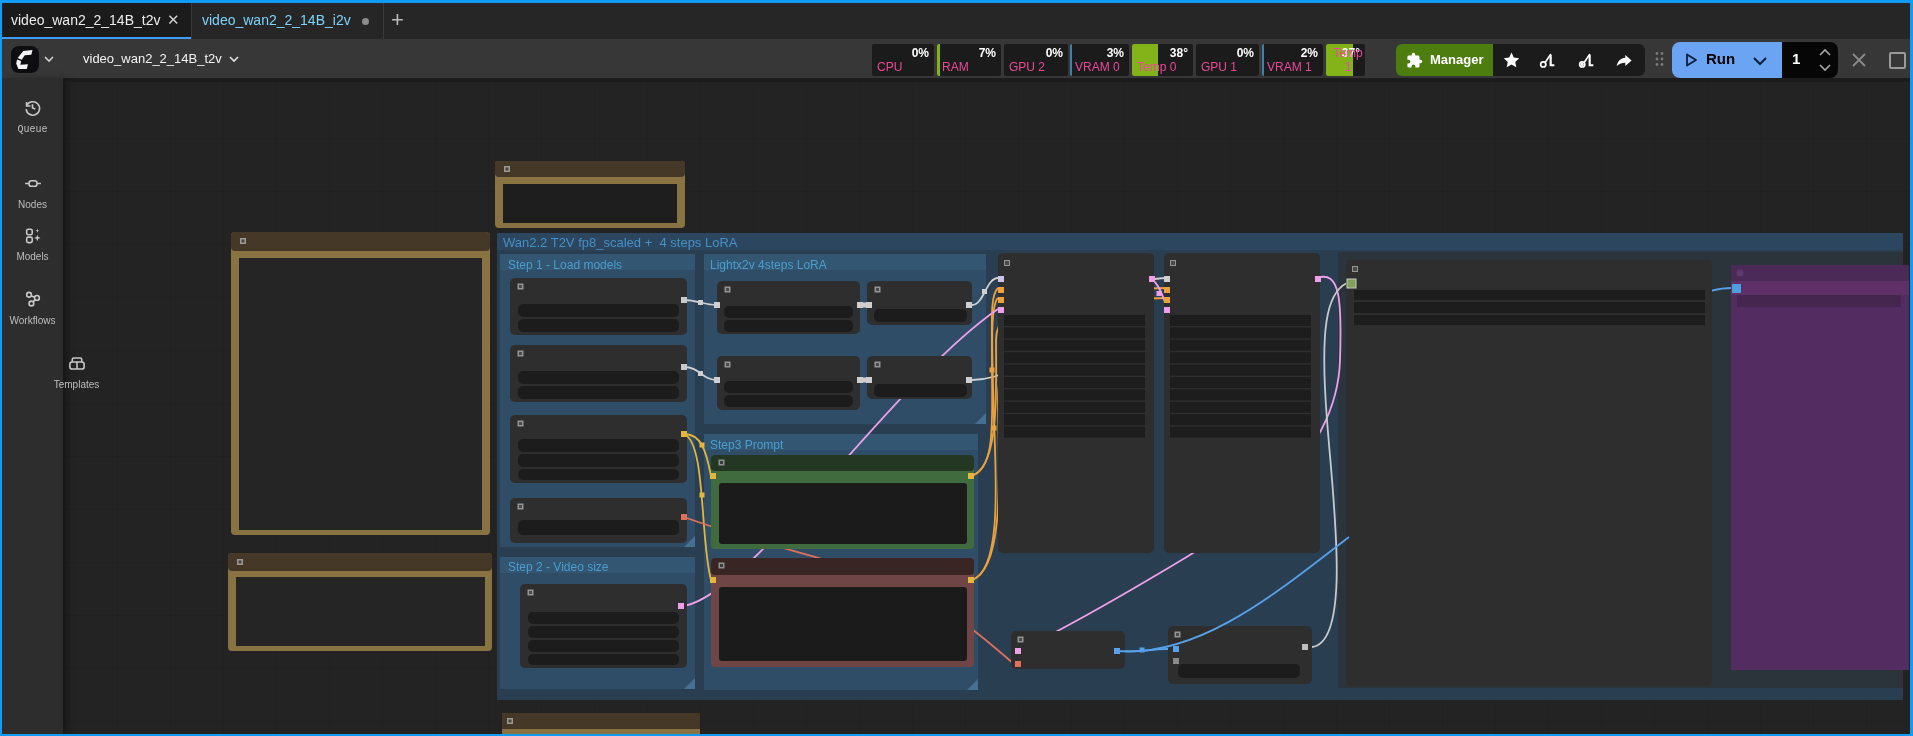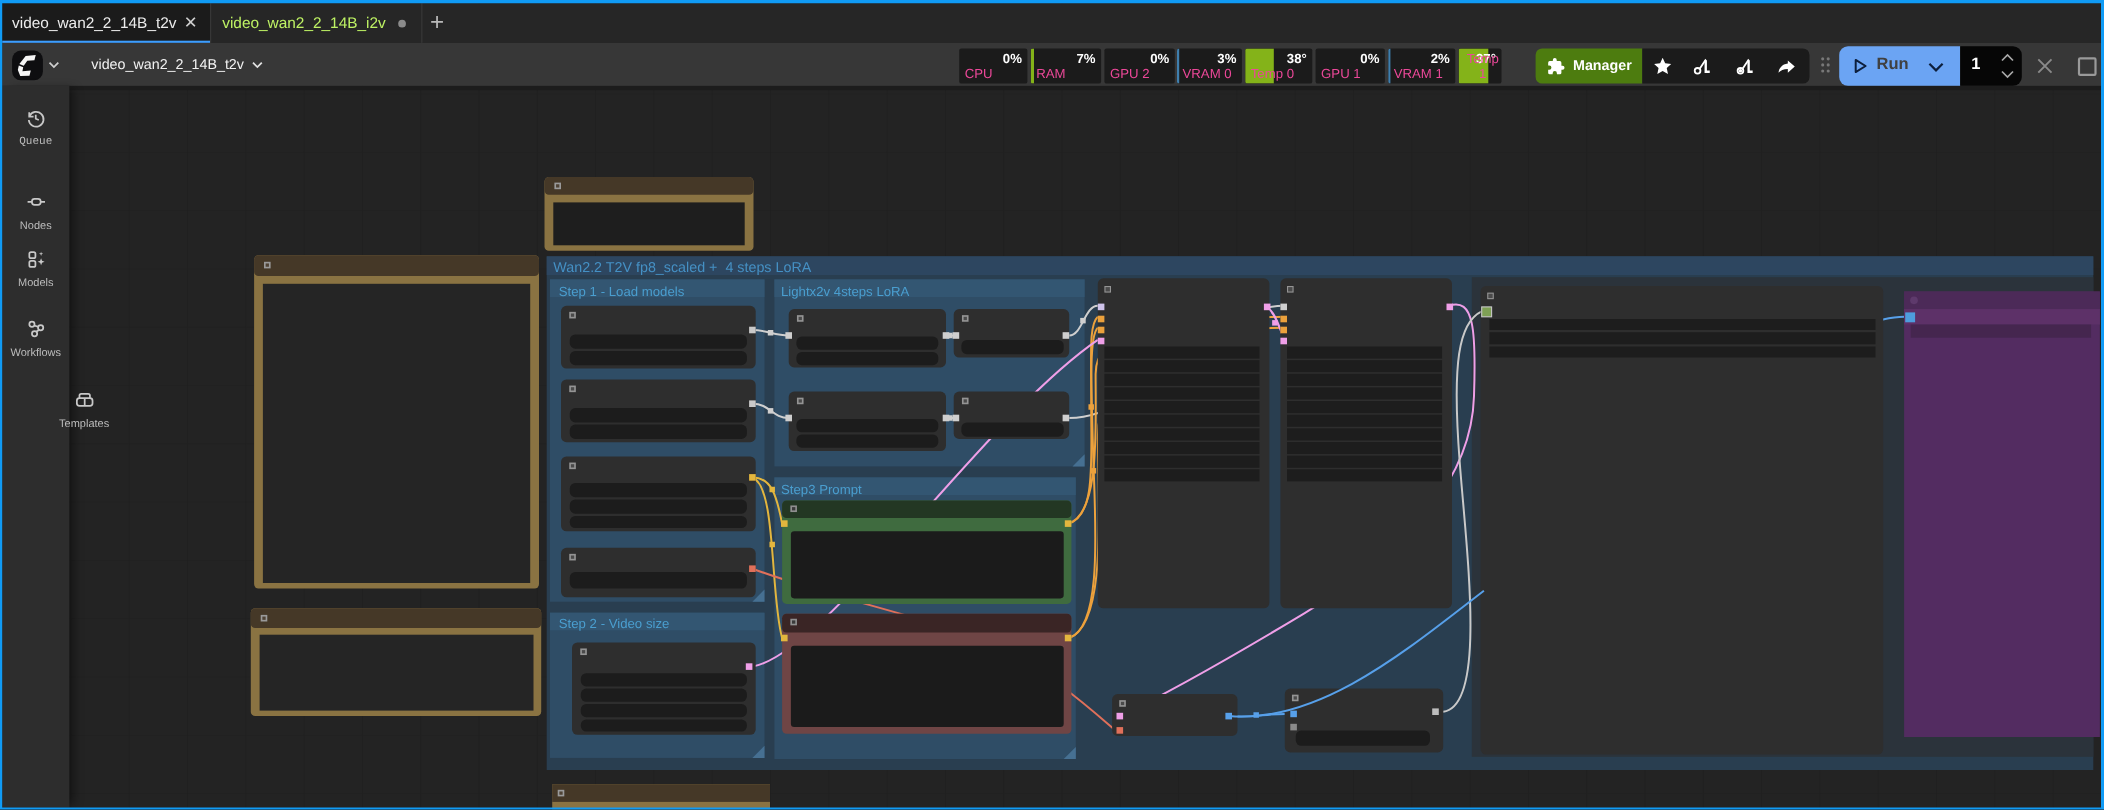--- a/index.html
+++ b/index.html
@@ -8,37 +8,37 @@
   #root{position:absolute;left:0;top:0;width:1913px;height:736px;}
   
   #wborder{position:absolute;left:0;top:0;width:1908px;height:731px;border:2px solid #109bf5;border-top:3px solid #109bf5;border-right:3px solid #109bf5;z-index:50;pointer-events:none;}
   
   #tabbar{position:absolute;left:2px;top:3px;width:1909px;height:36px;background:#262626;z-index:30;}
   .tab{position:absolute;top:0;height:36px;}
   #tab1{left:0;width:189px;height:34px;background:#1b1b1b;border-bottom:2px solid #3d9eff;}
   #tab1 .lbl{position:absolute;left:9px;top:9px;font-size:14px;color:#ececec;letter-spacing:0px;}
   #tab1 .x{position:absolute;left:165px;top:8px;font-size:15px;color:#cfcfcf;}
   #tab2{left:189px;width:191px;background:#262626;border-right:1px solid #3a3a3a;border-left:1px solid #3a3a3a;}
-  #tab2 .lbl{position:absolute;left:10px;top:9px;font-size:14px;color:#bef264;}
+  #tab2 .lbl{position:absolute;left:10px;top:9px;font-size:14px;color:#7dd3fc;}
   #tab2 .dot{position:absolute;left:170px;top:15px;width:7px;height:7px;border-radius:50%;background:#8b8b8b;}
   #plus{position:absolute;left:389px;top:4px;width:26px;height:26px;color:#b9b9b9;font-size:22px;font-weight:200;}
   
   #toolbar{position:absolute;left:2px;top:39px;width:1909px;height:39px;background:#373737;z-index:30;}
   #logo{position:absolute;left:9px;top:7px;width:28px;height:27px;background:#0e0e10;border-radius:8px;}
   #wfname{position:absolute;left:81px;top:12px;font-size:13px;color:#f2f2f2;}
   .statbox{position:absolute;top:5px;height:32px;background:#1b1b1b;border-radius:2px;overflow:hidden;}
   .statbox .v{position:absolute;top:2px;right:5px;font-size:12px;font-weight:bold;color:#fff;}
   .statbox .l{position:absolute;bottom:2px;left:5px;font-size:12px;color:#ec4899;}
   .vbar{position:absolute;left:0;top:0;width:2px;height:32px;background:#3f7fae;}
   .gbar{position:absolute;left:0;top:0;height:32px;background:#84b319;}
   #mgr{position:absolute;left:1394px;top:5px;width:97px;height:32px;background:#4d7c0f;border-radius:6px 0 0 6px;}
   #mgr span{position:absolute;left:34px;top:8px;color:#fff;font-size:13px;font-weight:bold;}
   #iconpill{position:absolute;left:1491px;top:5px;width:152px;height:32px;background:#1b1b1b;border-radius:0 6px 6px 0;}
   #runbtn{position:absolute;left:1670px;top:3px;width:110px;height:36px;background:#6ba4f3;border-radius:8px 0 0 8px;}
-  #runbtn span{position:absolute;left:34px;top:8px;color:#404040;font-size:15px;font-weight:bold;}
+  #runbtn span{position:absolute;left:34px;top:8px;color:#000000;font-size:15px;font-weight:bold;}
   #cntbox{position:absolute;left:1780px;top:3px;width:56px;height:36px;background:#060606;border-radius:0 8px 8px 0;}
   #cntbox .n{position:absolute;left:10px;top:8px;color:#fff;font-size:15px;font-weight:bold;}
   
   #sidebar{position:absolute;left:2px;top:78px;width:61px;height:656px;background:#2d2d2d;z-index:30;box-shadow:6px 0 8px -2px rgba(0,0,0,0.4);}
   .sbitem{position:absolute;left:0;width:61px;text-align:center;color:#c0c0c0;}
   .sbitem .t{font-size:10px;color:#bdbdbd;display:block;margin-top:2px;}
 </style>
 </head>
 <body>
 <div id="root">

